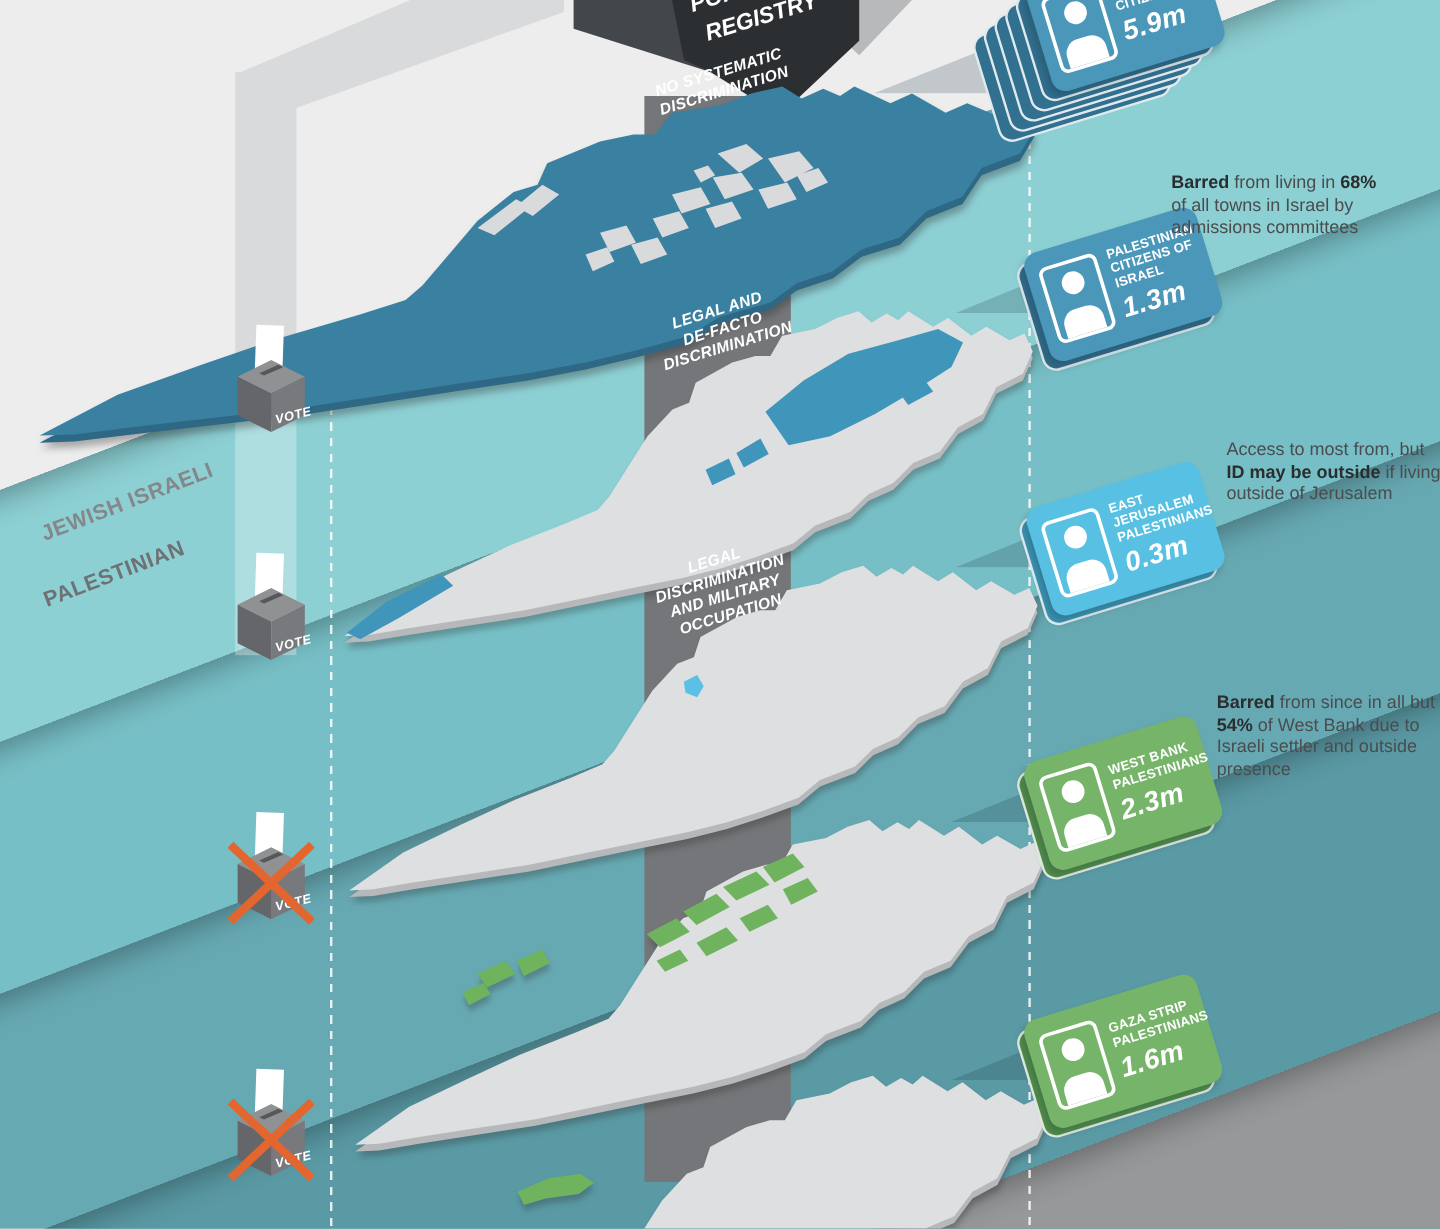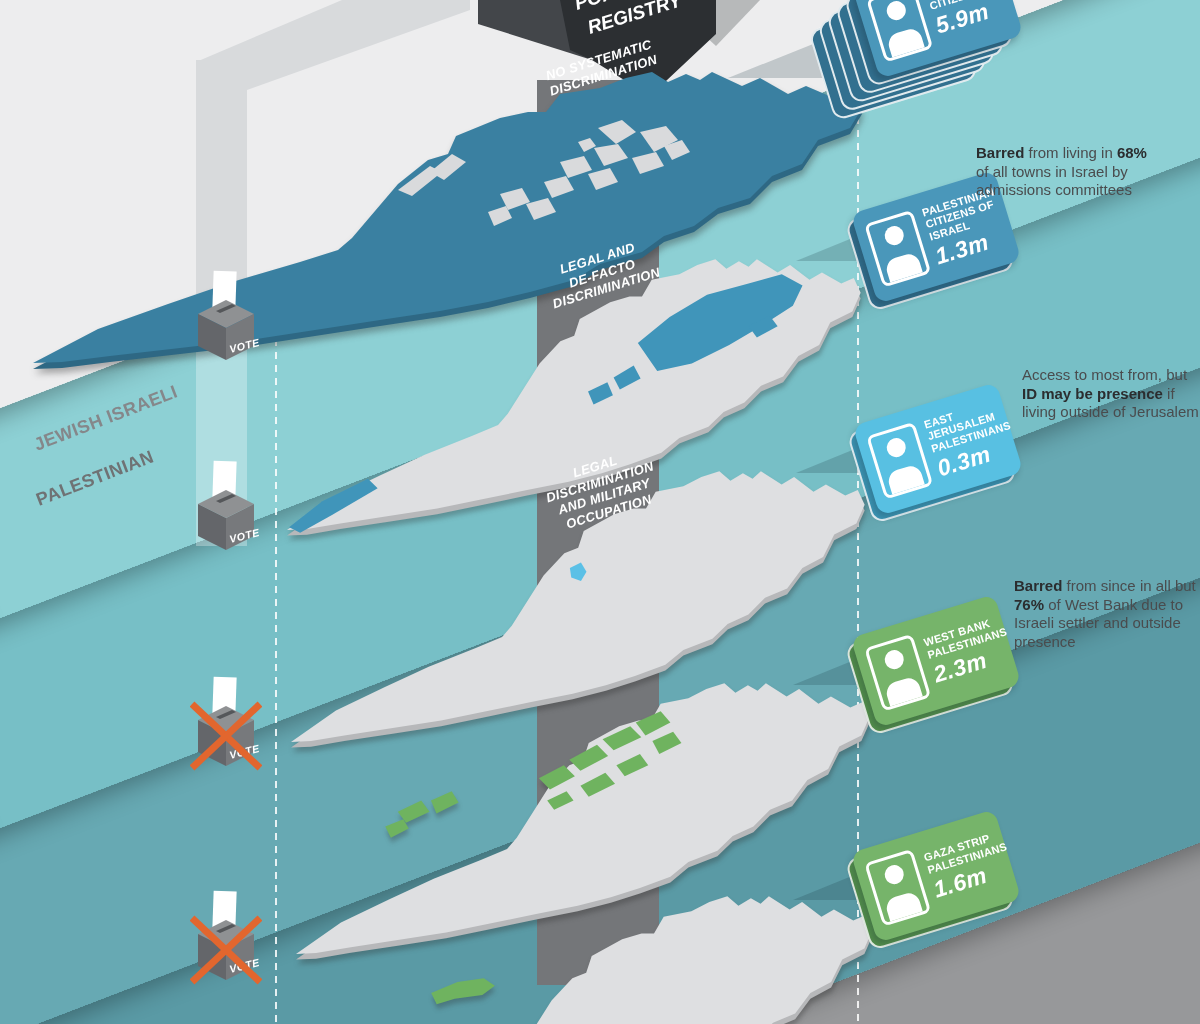--- a/index.html
+++ b/index.html
@@ -290,16 +290,16 @@
           <div class="pbody"></div>
              </div>
              <div class="ctext">
                <div class="cname">GAZA STRIP<br>PALESTINIANS</div>
                <div class="cvalue">1.6m</div>
              </div>
            </div>
     </div>
 
   <div class="annot" style="left:976px;top:144px;width:185px;"><b>Barred</b><span> from living in </span><b>68%</b><span> of all towns in Israel by admissions committees</span></div>
-  <div class="annot" style="left:1022px;top:366px;width:180px;"><span>Access to most from, but </span><b>ID may be presence</b><span> if living outside of Jerusalem</span></div>
-  <div class="annot" style="left:1014px;top:577px;width:195px;"><b>Barred</b><span> from since in all but </span><b>76%</b><span> of West Bank due to Israeli settler and outside presence</span></div>
+  <div class="annot" style="left:1022px;top:366px;width:180px;"><span>Access to most from, but </span><b>ID may be outside</b><span> if living outside of Jerusalem</span></div>
+  <div class="annot" style="left:1014px;top:577px;width:195px;"><b>Barred</b><span> from since in all but </span><b>54%</b><span> of West Bank due to Israeli settler and outside presence</span></div>
 
 </div>
 
 </body></html>

